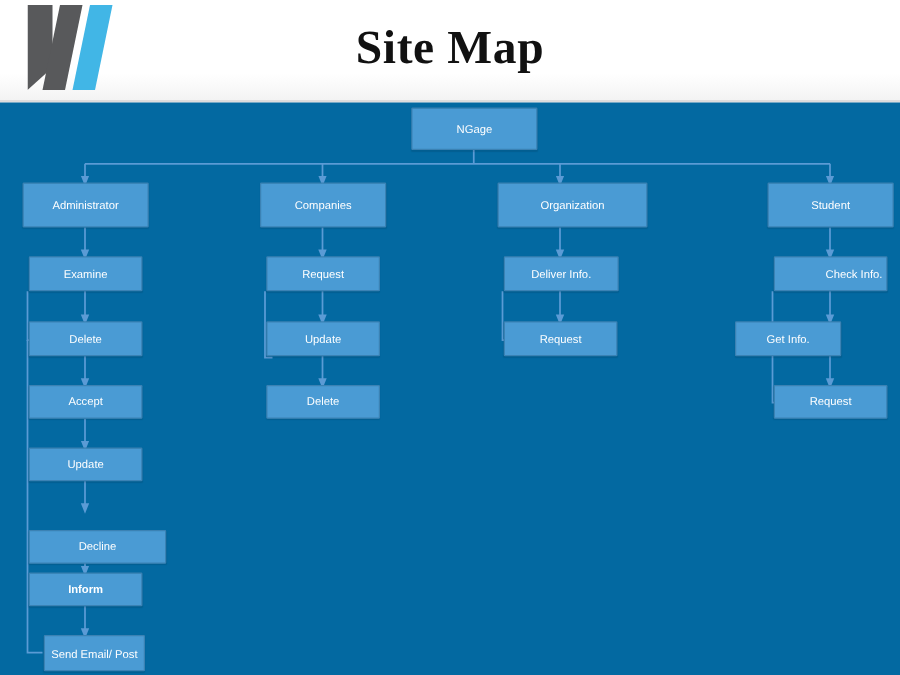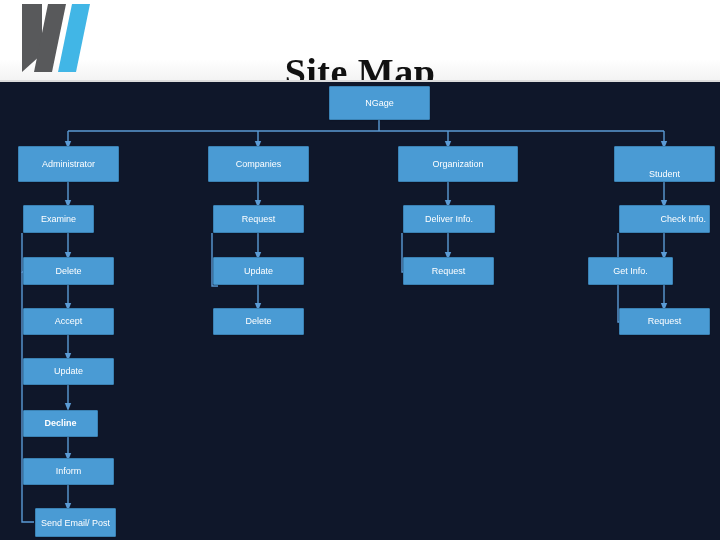--- a/index.html
+++ b/index.html
@@ -31,36 +31,35 @@
   #page-title {
     position: absolute;
     left: 0; top: 16px;
     width: 720px;
     text-align: center;
     font-family: "Liberation Serif", serif;
     font-weight: bold;
     font-size: 38px;
     color: #111111;
     letter-spacing: 0.5px;
-    margin-top: 34px;
   }
   #title-rule {
     position: absolute;
     left: 0; top: 80px;
     width: 720px; height: 2px;
     background: #dddddd;
   }
 
   
   #canvas {
     position: absolute;
     left: 0; top: 82px;
     width: 720px;
     height: 458px;
-    background: #0f172a;
+    background: #0369a1;
   }
   svg#wires {
     position: absolute;
     left: 0; top: 0;
     width: 720px; height: 458px;
   }
   .node {
     position: absolute;
     box-sizing: border-box;
     background: #4a9bd4;
@@ -147,36 +146,36 @@
     </g>
   </svg>
 
   <div class="node root" style="left:329px; top:4px; width:101px; height:34px;">
     <span>NGage</span>
   </div>
 
   <div class="node" style="left:18px; top:64px; width:101px; height:36px;">
     <span>Administrator</span>
   </div>
-  <div class="node" style="left:23px; top:123px; width:71px; height:28px;">
+  <div class="node" style="left:23px; top:123px; width:91px; height:28px;">
     <span>Examine</span>
   </div>
   <div class="node" style="left:23px; top:175px; width:91px; height:28px;">
     <span>Delete</span>
   </div>
   <div class="node" style="left:23px; top:226px; width:91px; height:27px;">
     <span>Accept</span>
   </div>
   <div class="node" style="left:23px; top:276px; width:91px; height:27px;">
     <span>Update</span>
   </div>
-  <div class="node" style="left:23px; top:328px; width:75px; height:27px;font-weight:bold;">
+  <div class="node" style="left:23px; top:342px; width:110px; height:27px;">
     <span>Decline</span>
   </div>
-  <div class="node" style="left:23px; top:376px; width:91px; height:27px;">
+  <div class="node" style="left:23px; top:376px; width:91px; height:27px;font-weight:bold;">
     <span>Inform</span>
   </div>
   <div class="node" style="left:208px; top:64px; width:101px; height:36px;">
     <span>Companies</span>
   </div>
 
   <div class="node two-line" style="left:35px; top:426px; width:81px; height:29px;">
     <span>Send Email/ Post</span>
   </div>
   <div class="node" style="left:213px; top:123px; width:91px; height:28px;">
@@ -192,21 +191,21 @@
   <div class="node" style="left:398px; top:64px; width:120px; height:36px;">
     <span>Organization</span>
   </div>
   <div class="node" style="left:403px; top:123px; width:92px; height:28px;">
     <span>Deliver Info.</span>
   </div>
   <div class="node" style="left:403px; top:175px; width:91px; height:28px;">
     <span>Request</span>
   </div>
 
-  <div class="node" style="left:614px; top:64px; width:101px; height:36px;align-items:flex-end;">
+  <div class="node" style="left:614px; top:64px; width:101px; height:36px;">
     <span>Student</span>
   </div>
   <div class="node" style="left:619px; top:123px; width:91px; height:28px;justify-content:flex-end;">
     <span>Check Info.</span>
   </div>
   <div class="node" style="left:588px; top:175px; width:85px; height:28px;text-align:center;">
     <span>Get Info.</span>
   </div>
   <div class="node" style="left:619px; top:226px; width:91px; height:27px;">
     <span>Request</span>

